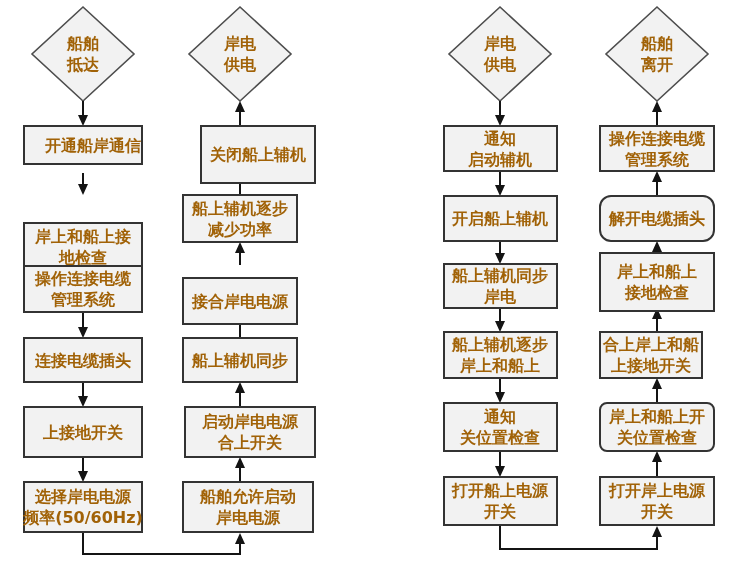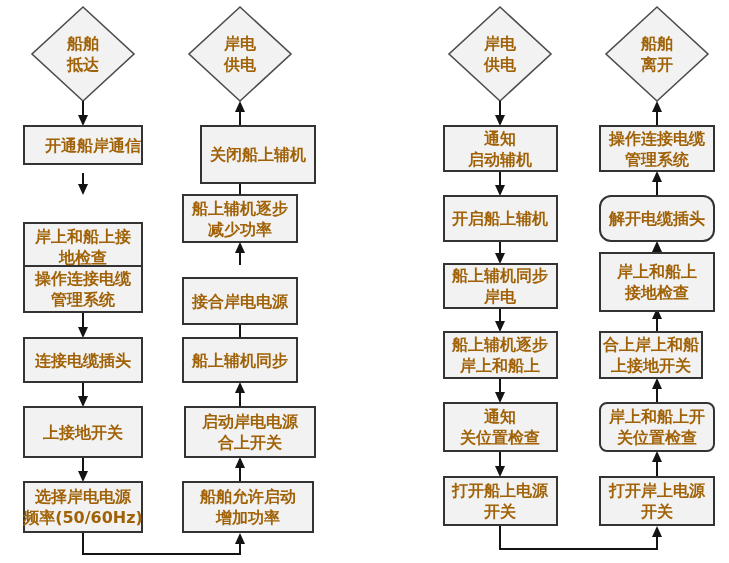--- a/index.html
+++ b/index.html
@@ -148,21 +148,21 @@
     </div>
     <div class="node step-box" style="left: 182px; top: 337px; width: 116px; height: 46px;">
       <span class="text-line">船上辅机同步</span>
     </div>
     <div class="node step-box" style="left: 184px; top: 406px; width: 132px; height: 52px;">
       <span class="text-line">启动岸电电源</span>
       <span class="text-line">合上开关</span>
     </div>
     <div class="node step-box" style="left: 182px; top: 481px; width: 132px; height: 52px;">
       <span class="text-line">船舶允许启动</span>
-      <span class="text-line">增加功率</span>
+      <span class="text-line">岸电电源</span>
     </div>
     <div class="node terminal-label" style="left: 449px; top: 7px; width: 102px; height: 94px;">
       <span class="text-line">岸电</span>
       <span class="text-line">供电</span>
     </div>
     <div class="node step-box" style="left: 442.5px; top: 125px; width: 115px; height: 47px;">
       <span class="text-line">通知</span>
       <span class="text-line">启动辅机</span>
     </div>
     <div class="node step-box" style="left: 442.5px; top: 195px; width: 115px; height: 47px; text-align: right;">

